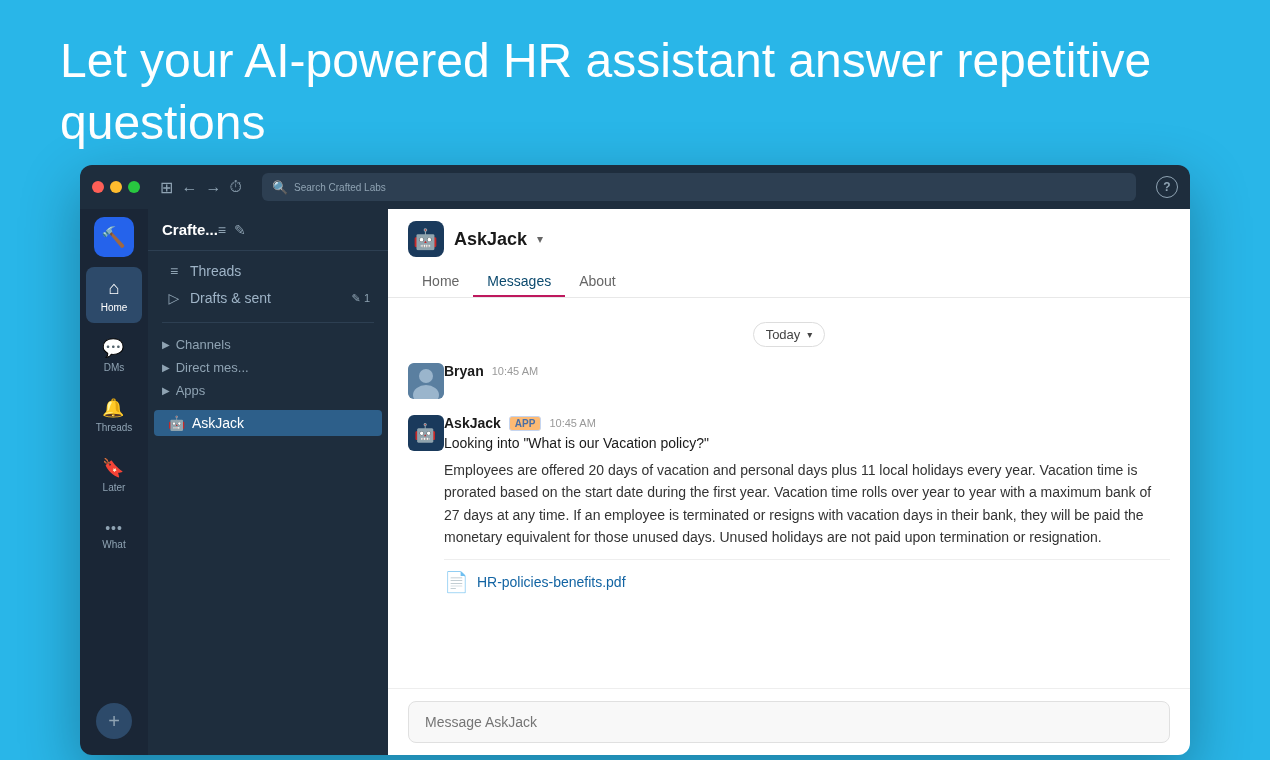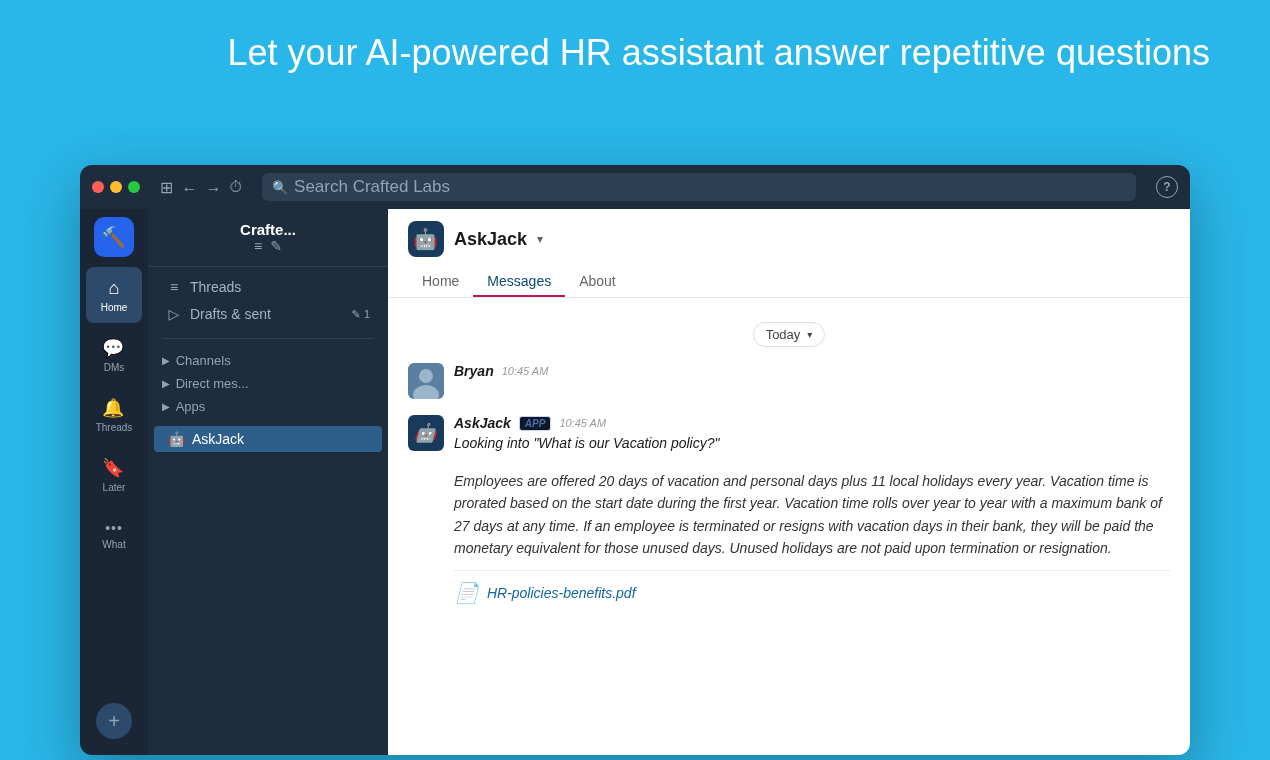--- a/index.html
+++ b/index.html
@@ -8,23 +8,23 @@
       height: 760px;
       background: #29b6e8;
       font-family: -apple-system, BlinkMacSystemFont, 'Segoe UI', sans-serif;
       overflow: hidden;
       position: relative;
     }
 
     
     .hero-text {
       color: white;
-      font-size: 36px;
+      font-size: 48px;
       font-weight: 400;
-      text-align: right;
+      text-align: left;
       padding: 30px 60px 20px;
       line-height: 1.3;
     }
 
     
     .app-window {
       position: absolute;
       top: 165px;
       left: 80px;
       width: 1110px;
@@ -179,24 +179,22 @@
       display: flex;
       flex-direction: column;
       flex-shrink: 0;
       color: #c9d9e8;
       font-size: 14px;
     }
 
     .sidebar-header {
       display: flex;
       align-items: center;
-      justify-content: space-between;
       padding: 12px 14px;
       border-bottom: 1px solid #2d3f52;
-      flex-direction: column;
     }
 
     .workspace-name {
       font-size: 15px;
       font-weight: 600;
       color: white;
     }
 
     .sidebar-header-icons {
       display: flex;
@@ -335,24 +333,22 @@
       padding: 4px 12px;
       font-size: 13px;
       color: #444;
       display: flex;
       align-items: center;
       gap: 7px;
     }
 
     .message-group {
       display: flex;
-      gap: 10px;
       margin-bottom: 16px;
       align-items: flex-start;
-      font-style: italic;
     }
 
     .message-avatar {
       width: 36px;
       height: 36px;
       border-radius: 6px;
       flex-shrink: 0;
       overflow: hidden;
       background: #5a7fa0;
       display: flex;
@@ -372,21 +368,21 @@
       margin-bottom: 2px;
     }
 
     .message-author {
       font-weight: 700;
       font-size: 14px;
       color: #1a1a1a;
     }
 
     .app-badge {
-      background: #0f172a;
+      background: #fdba74;
       color: #4a6fa5;
       font-size: 10px;
       font-weight: 600;
       padding: 1px 5px;
       border-radius: 3px;
       border: 1px solid #c5d5f0;
     }
 
     .message-time {
       font-size: 11px;
@@ -396,21 +392,21 @@
     .message-text {
       font-size: 14px;
       color: #1a1a1a;
       line-height: 1.5;
     }
 
     .message-response {
       font-size: 14px;
       color: #333;
       line-height: 1.6;
-      margin-top: 16px;
+      margin-top: 5px;
     }
 
     .attachment {
       display: flex;
       align-items: center;
       gap: 8px;
       margin-top: 10px;
       padding-top: 10px;
       border-top: 1px solid #eee;
     }
@@ -473,21 +469,21 @@
       <div class="traffic-light tl-green"></div>
     </div>
     <div class="title-bar-controls">
       <span style="font-size:16px; color:#8fa3b3; cursor:pointer;">⊞</span>
       <span style="font-size:16px; color:#8fa3b3; cursor:pointer;">←</span>
       <span style="font-size:16px; color:#8fa3b3; cursor:pointer;">→</span>
       <span style="font-size:16px; color:#8fa3b3; cursor:pointer;">⏱</span>
     </div>
     <div class="search-bar">
       <span style="font-size:13px;">🔍</span>
-      <span style="color:#8fa3b3; font-size:17px;">Search Crafted Labs</span>
+      <span style="color:#8fa3b3; font-size:10px;">Search Crafted Labs</span>
     </div>
     <div class="help-btn">?</div>
   </div>
 
   <div class="main-content">
 
     <div class="icon-sidebar">
       <div class="workspace-icon">🔨</div>
 
       <div class="icon-sidebar-item active">
@@ -614,16 +610,19 @@
             <div class="message-response">Employees are offered 20 days of vacation and personal days plus 11 local holidays every year. Vacation time is prorated based on the start date during the first year. Vacation time rolls over year to year with a maximum bank of 27 days at any time. If an employee is terminated or resigns with vacation days in their bank, they will be paid the monetary equivalent for those unused days. Unused holidays are not paid upon termination or resignation.</div>
             <div class="attachment">
               <span class="attachment-icon">📄</span>
               <a class="attachment-link" href="#">HR-policies-benefits.pdf</a>
             </div>
           </div>
         </div>
 
       </div>
 
+      <div class="message-input-area">
+        <input class="message-input" type="text" placeholder="Message AskJack" style="">
+      </div>
 
     </div>
   </div>
 </div>
 
 </body></html>

